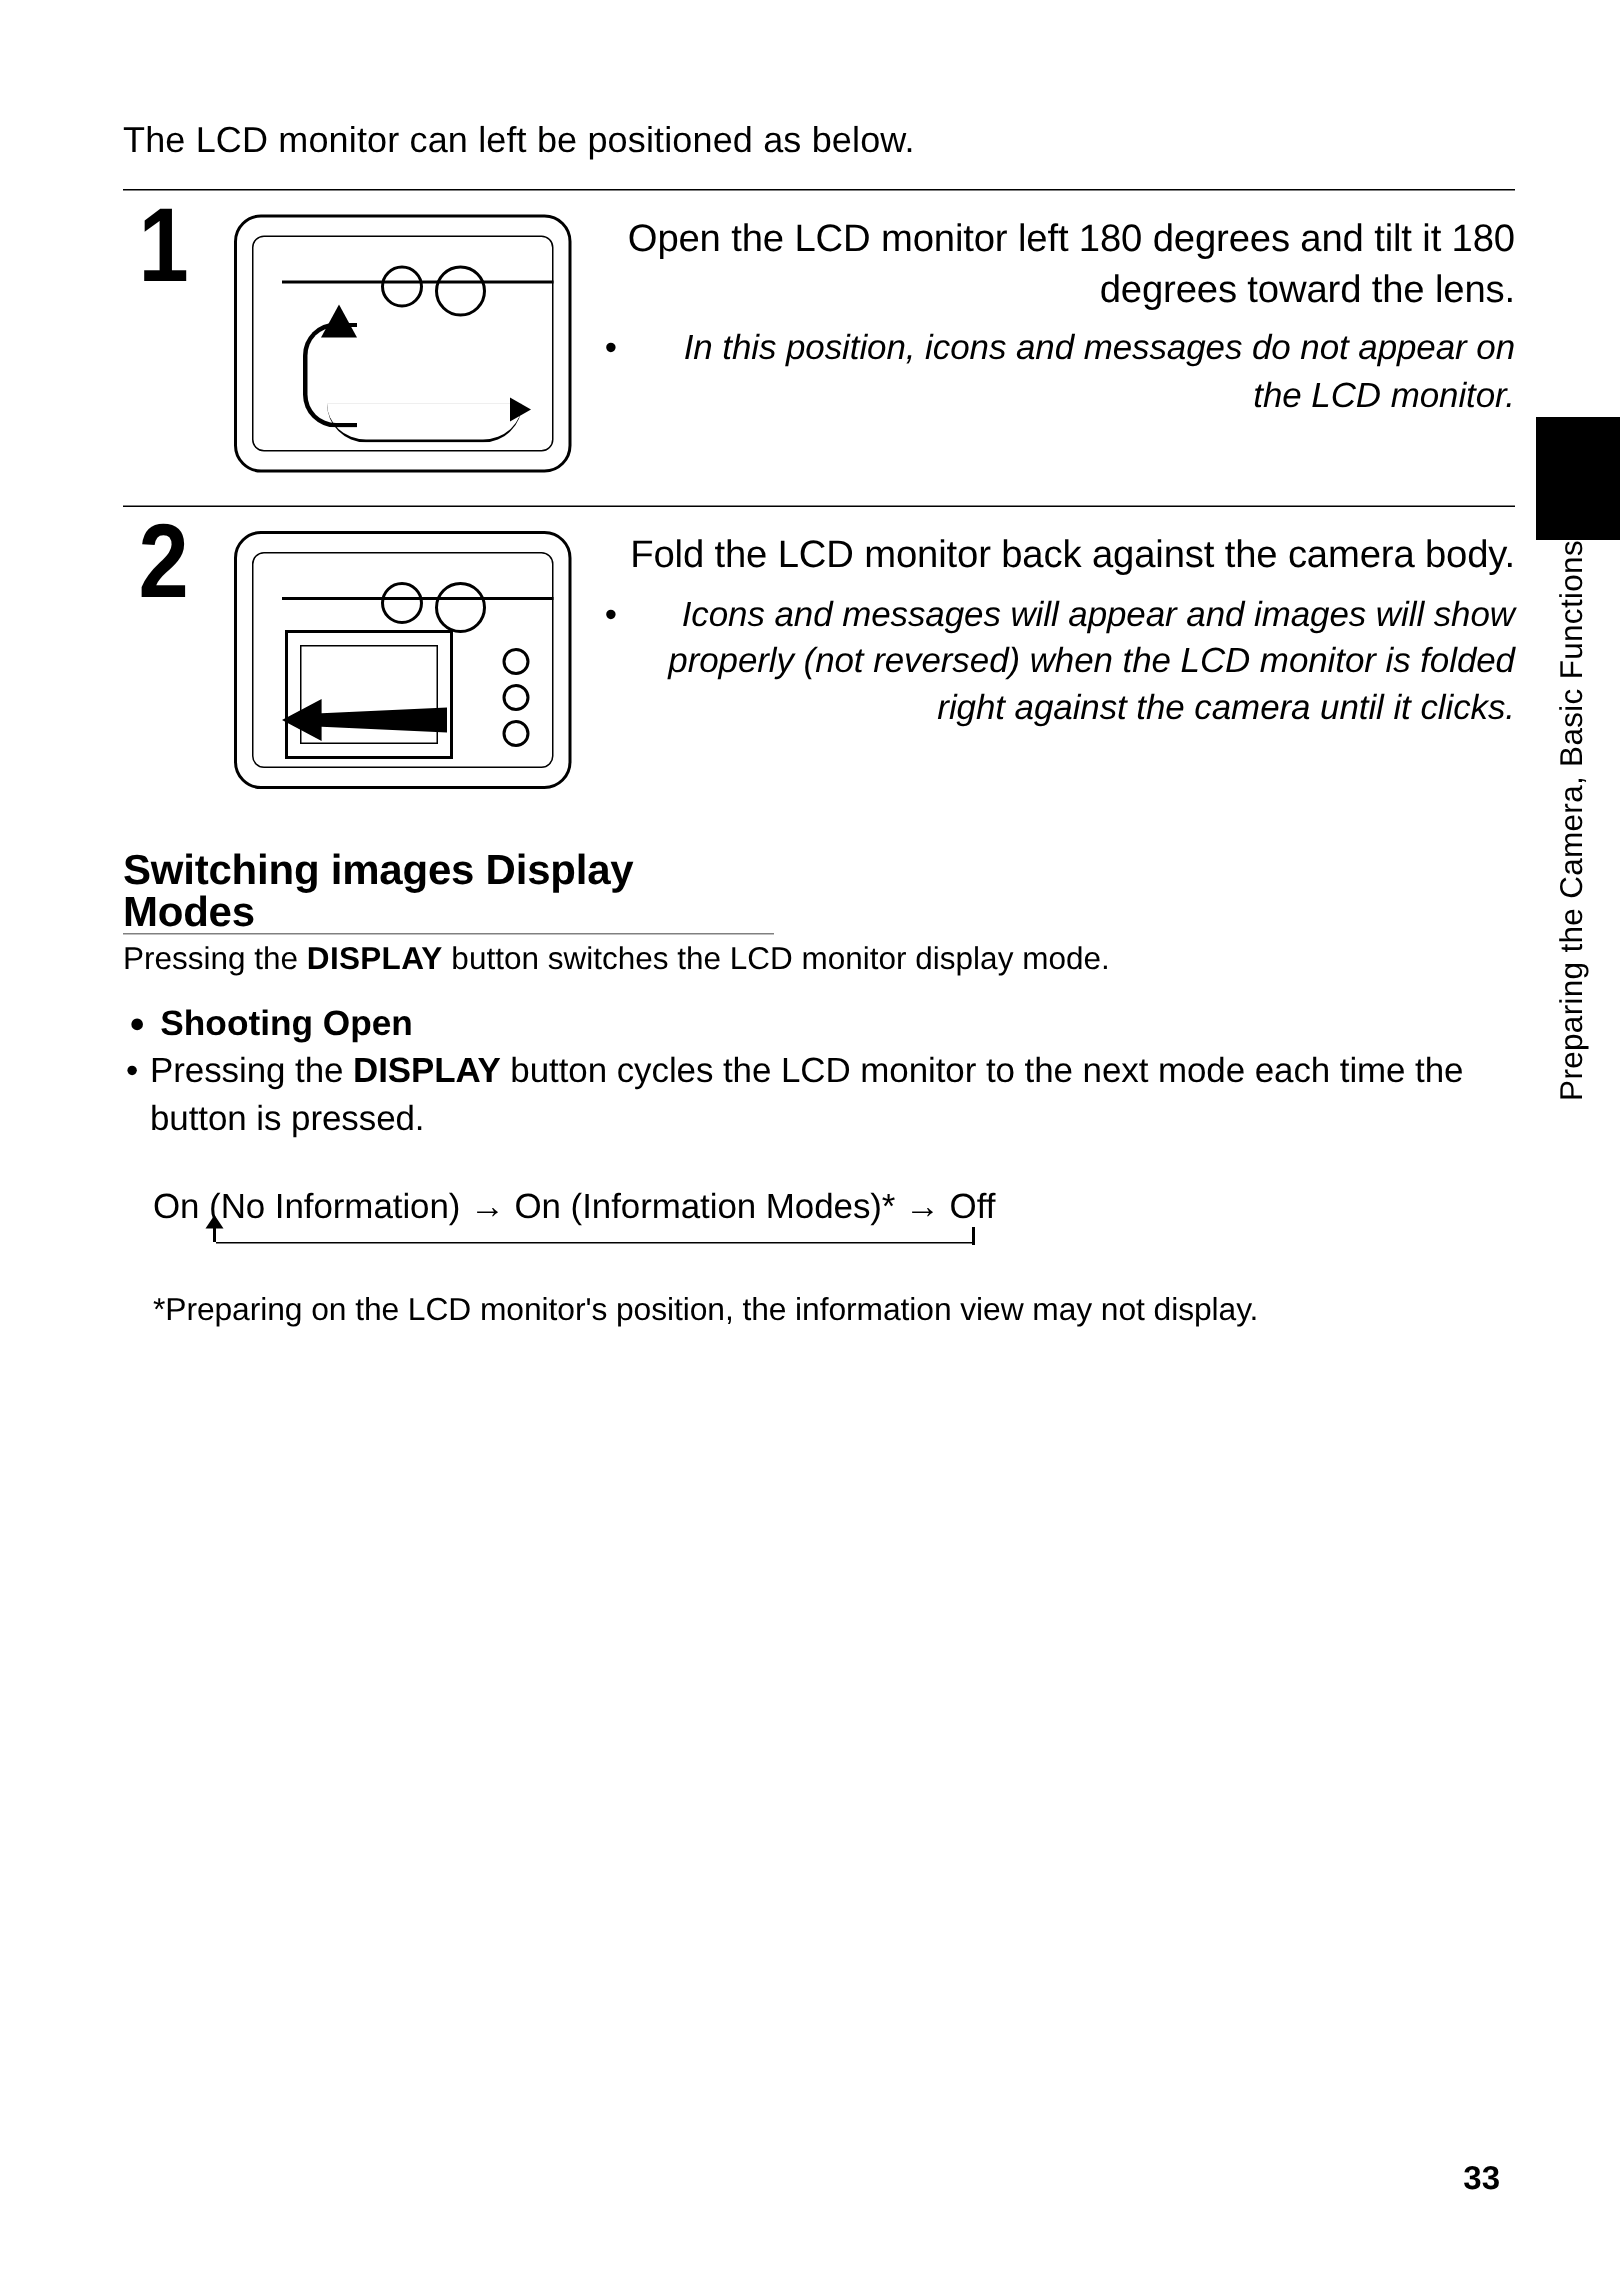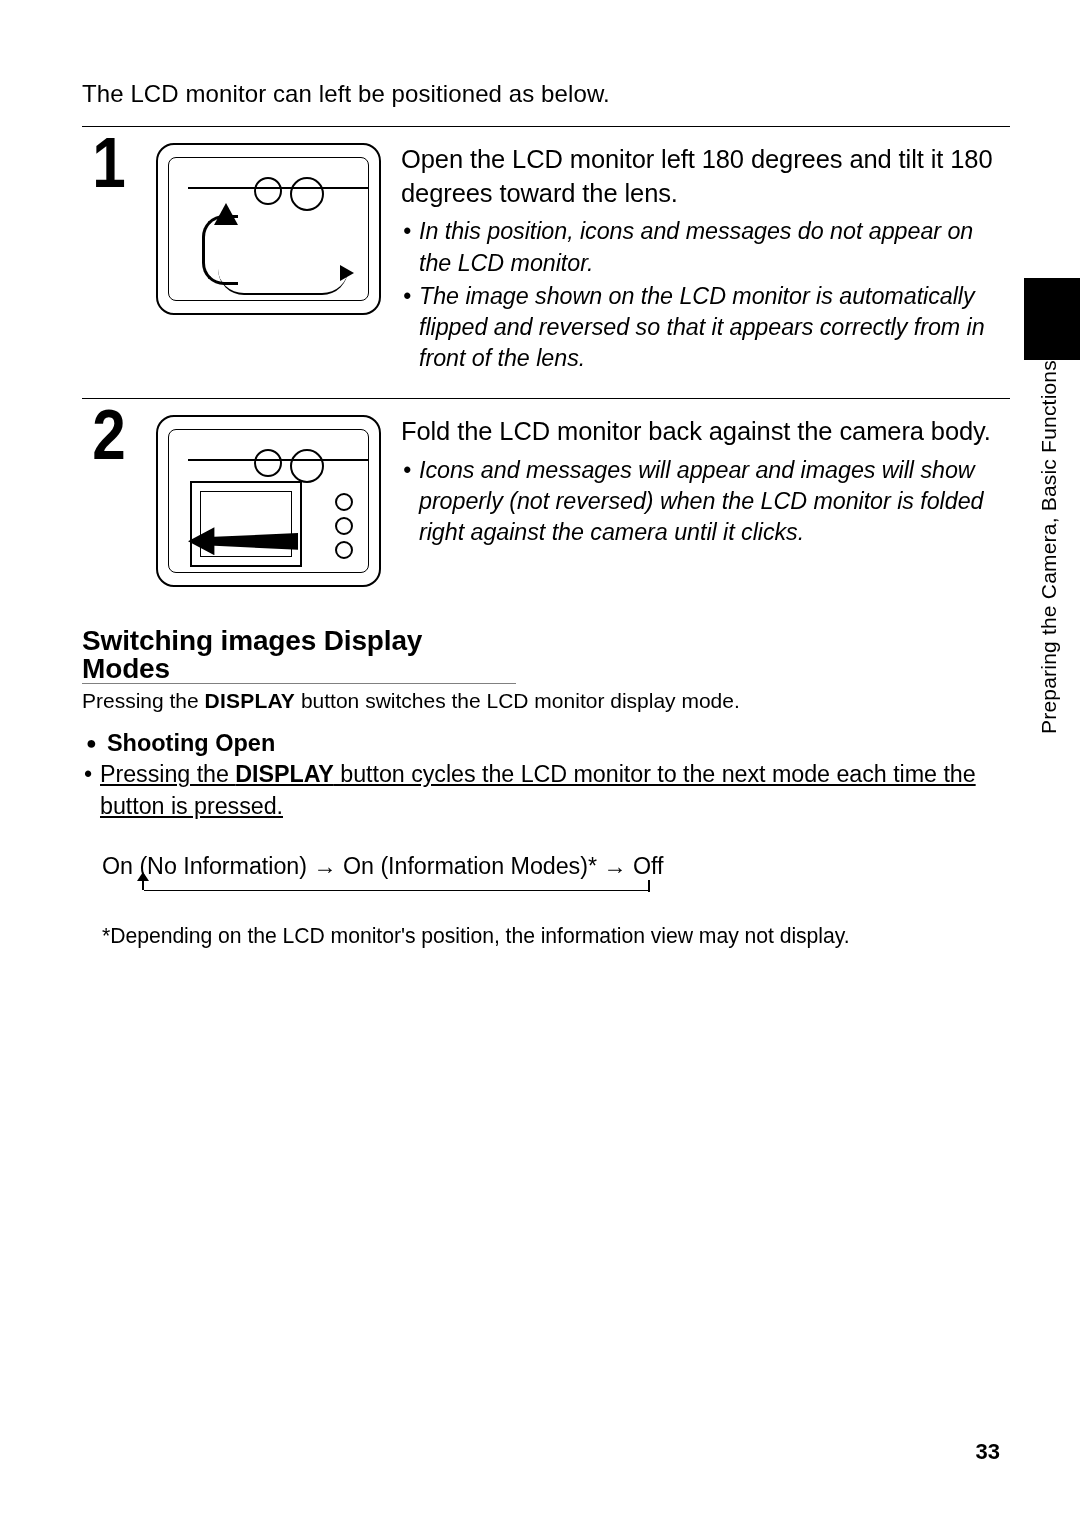--- a/index.html
+++ b/index.html
@@ -144,20 +144,21 @@
     position:absolute;
     left: 30px; bottom: 30px;
     width: 110px; height: 28px;
     background: #000;
     border-radius: 20px 6px 6px 20px;
     clip-path: polygon(0 50%, 24% 0, 24% 34%, 100% 20%, 100% 80%, 24% 66%, 24% 100%);
   }
   .step-text {
     flex: 1;
     min-width: 0;
+    text-align: right;
   }
   .step-title {
     font-size: 25.5px;
     line-height: 1.32;
     font-weight: 400;
     margin-bottom: 6px;
     letter-spacing: -0.1px;
   }
   .step-list {
     list-style: none;
@@ -206,21 +207,20 @@
   .sub-heading::before {
     content: "●";
     font-size: 18px;
     margin-right: 10px;
     position: relative;
     top: -2px;
   }
   .bullet-body {
     list-style: none;
     padding-left: 0;
-    text-decoration: underline;
   }
   .bullet-body li {
     position: relative;
     padding-left: 18px;
     font-size: 23.3px;
     line-height: 1.36;
     letter-spacing: -0.05px;
   }
   .bullet-body li::before {
     content: "•";
@@ -296,21 +296,20 @@
       <div class="lens-ring"></div>
       <div class="lens-ring2"></div>
       <div class="arrow-curve"></div>
       <div class="arrow-head"></div>
       <div class="arrow-rot"></div>
     </div>
     <div class="step-text">
       <p class="step-title">Open the LCD monitor left 180 degrees and tilt it 180 degrees toward the lens.</p>
       <ul class="step-list">
         <li>In this position, icons and messages do not appear on the LCD monitor.</li>
-        <li>The image shown on the LCD monitor is automatically flipped and reversed so that it appears correctly from in front of the lens.</li>
       </ul>
     </div>
   </div>
 
   <hr class="rule2">
 
   <div class="step">
     <div class="step-num">2</div>
     <div class="step-illus illus2">
       <div class="camera-top"></div>
@@ -349,17 +348,17 @@
   </ul>
 
   <div class="cycle-box">
     <p class="cycle-line">On (No Information) → On (Information Modes)* → Off</p>
     <div class="cycle-arrows">
       <div class="left-up"></div>
       <div class="right-down"></div>
     </div>
   </div>
 
-  <p class="footnote">*Depending on the LCD monitor's position, the information view may not display.</p>
+  <p class="footnote">*Preparing on the LCD monitor's position, the information view may not display.</p>
 
   <div class="page-num">33</div>
 
 </div>
 
 </body></html>

